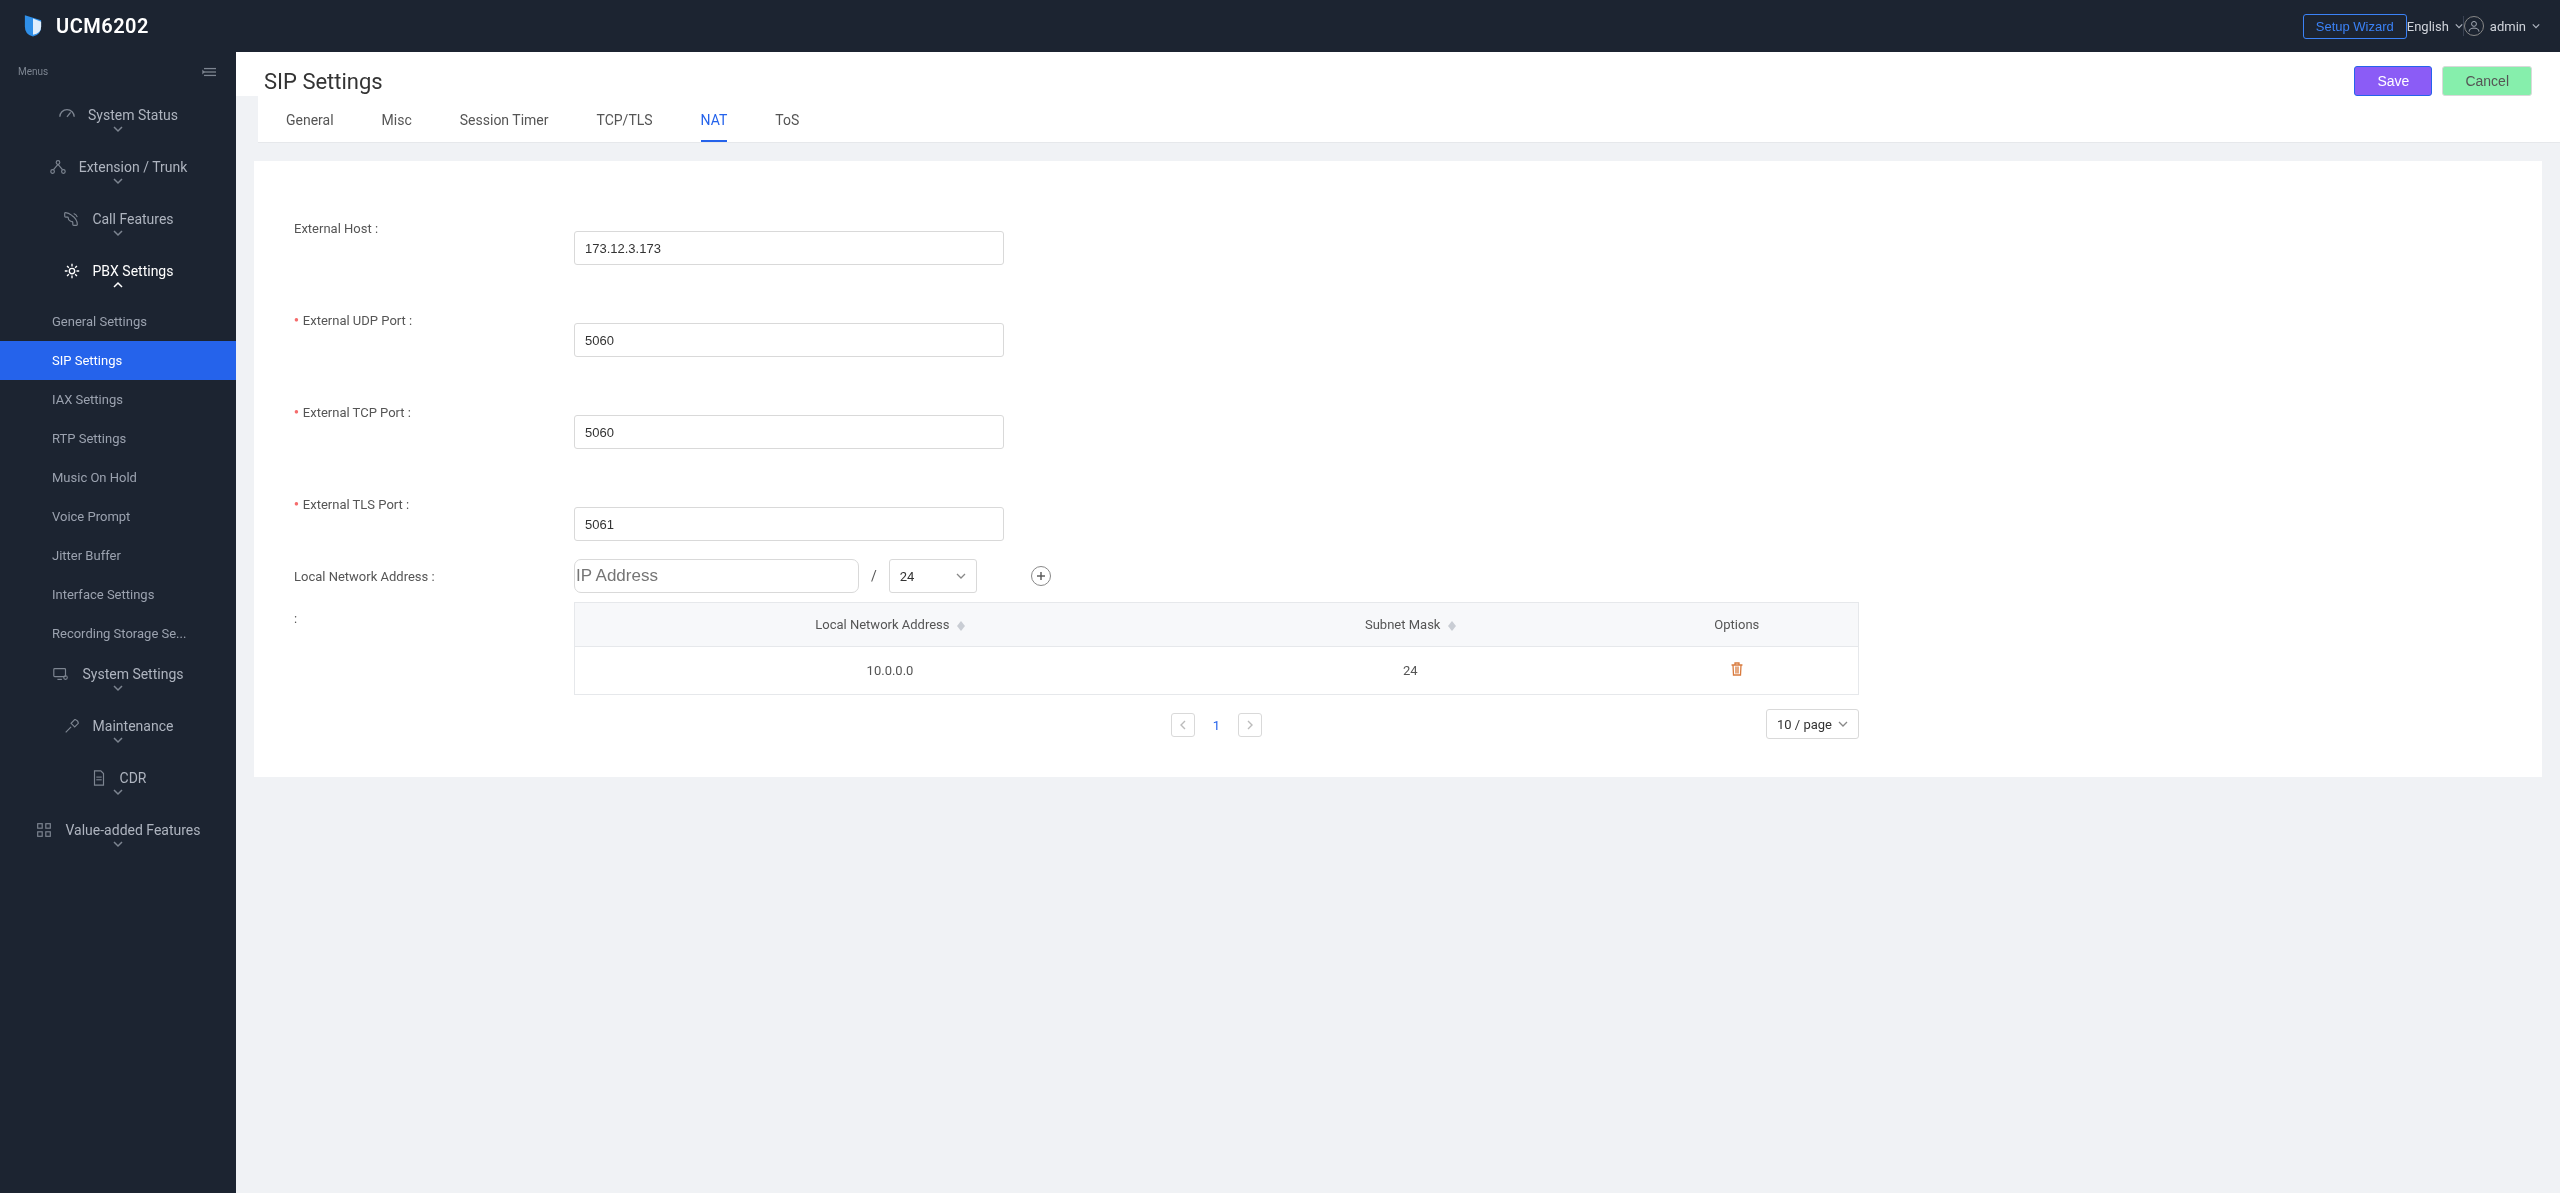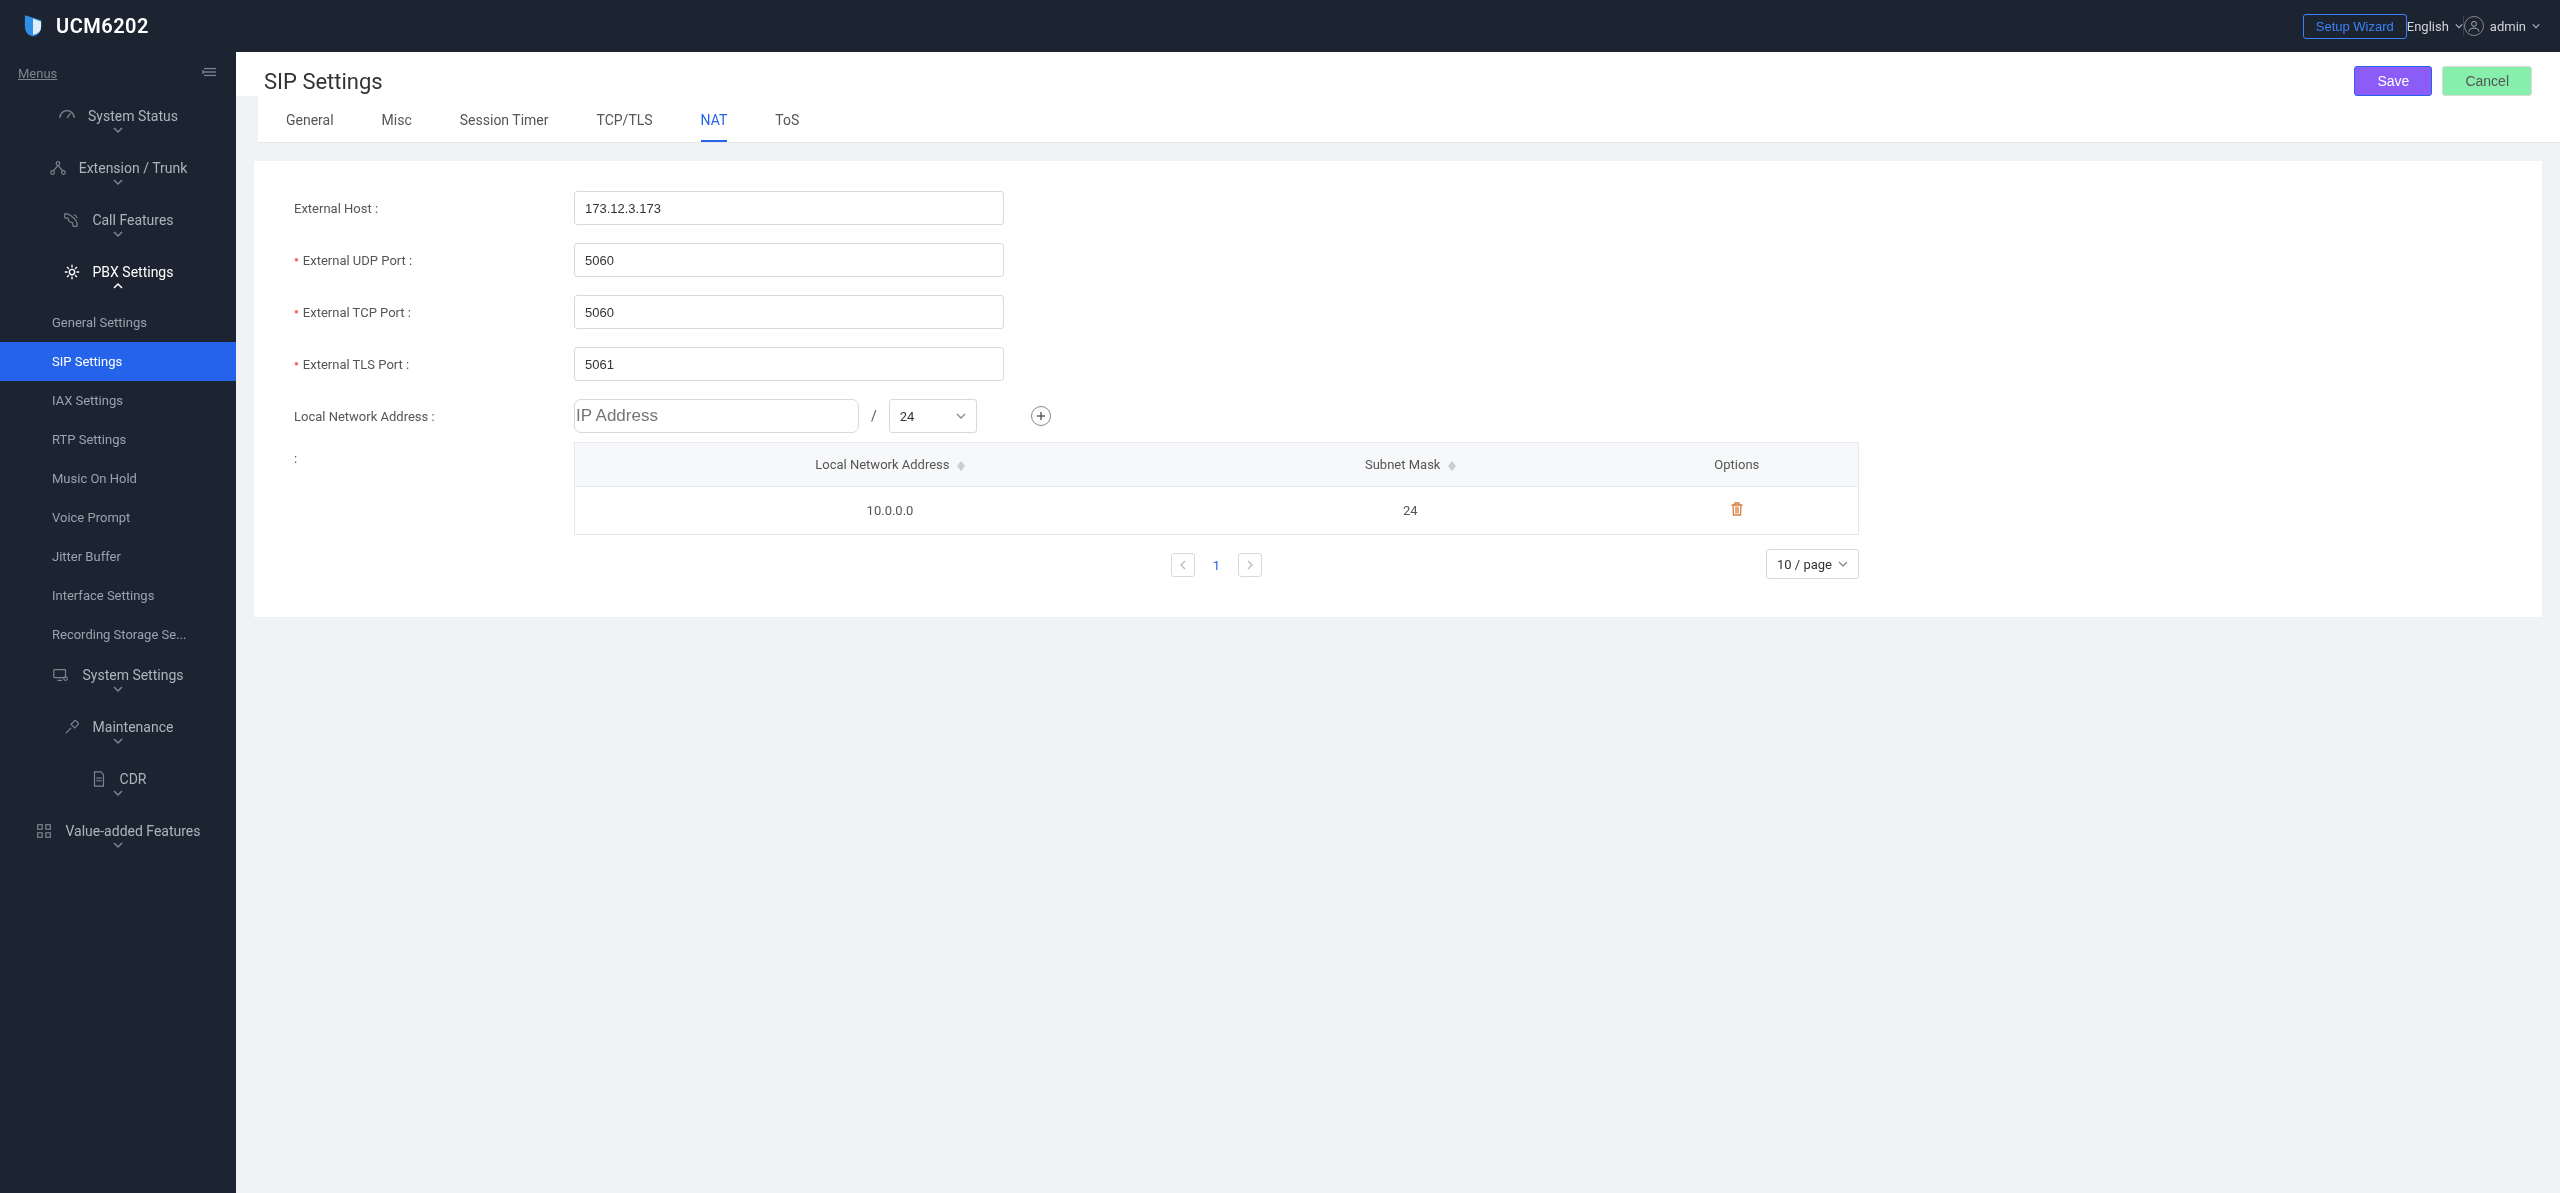--- a/index.html
+++ b/index.html
@@ -14,21 +14,21 @@
     .setup-wizard-btn { border: 1px solid #3b82f6; color: #3b82f6; background: transparent; padding: 4px 12px; border-radius: 3px; font-size: 13px; cursor: pointer; }
     .lang-sel, .user-sel { display: flex; align-items: center; gap: 6px; color: #d0d4db; font-size: 13px; cursor: pointer; }
     .vdiv { width: 1px; height: 20px; background: #3a4252; }
     .avatar-icon { width: 20px; height: 20px; border: 1px solid #888; border-radius: 50%; display: inline-flex; align-items: center; justify-content: center; }
     .chev-down { width: 8px; height: 8px; }
 
     .layout { display: flex; height: calc(100vh - 52px); min-height: 800px; }
 
     
     .sidebar { width: 236px; background: #1c2431; color: #aeb4bf; flex-shrink: 0; overflow-y: auto; }
-    .menus-hdr { display: flex; justify-content: space-between; padding: 14px 18px; font-size: 13px; color: #7d8591; text-decoration: underline; }
+    .menus-hdr { display: flex; justify-content: space-between; padding: 14px 18px; font-size: 10px; color: #7d8591; }
     .collapse-icon { width: 16px; height: 12px; cursor: pointer; }
     .nav-item { display: flex; align-items: center; justify-content: space-between; padding: 12px 18px; cursor: pointer; font-size: 14px; flex-direction: column; }
     .nav-item.expanded { color: #fff; }
     .nav-left { display: flex; align-items: center; gap: 12px; }
     .nav-icon { width: 18px; height: 18px; flex-shrink: 0; }
     .nav-arrow { width: 10px; height: 10px; }
     .subnav { }
     .subnav-item { padding: 12px 18px 12px 52px; cursor: pointer; font-size: 13px; color: #9ba2af; white-space: nowrap; overflow: hidden; text-overflow: ellipsis; }
     .subnav-item.active { background: #2563eb; color: #fff; }
 
@@ -44,21 +44,21 @@
     .tabs { display: flex; gap: 48px; padding: 16px 28px 0 28px; border-bottom: 1px solid #e6e8eb; background: #fff; margin-left: 22px; }
     .tab { padding-bottom: 12px; font-size: 14px; color: #555; cursor: pointer; border-bottom: 2px solid transparent; }
     .tab.active { color: #2563eb; border-bottom-color: #2563eb; }
 
     .content-card { margin: 18px; background: #fff; padding: 30px 40px 40px 40px; }
 
     .form-row { display: flex; align-items: center; margin-bottom: 18px; }
     .form-label { width: 280px; font-size: 13px; color: #555; text-align: left; padding-right: 12px; display: flex; align-items: center; gap: 4px; }
     .req-dot { color: #f56c6c; font-size: 8px; line-height: 1; }
     .form-control { flex: 0 0 auto; }
-    .input-text { width: 430px; height: 34px; border: 1px solid #d9d9d9; border-radius: 3px; padding: 0 10px; font-size: 13px; color: #333; }
+    .input-text { width: 430px; height: 34px; border: 1px solid #d9d9d9; border-radius: 3px; padding: 0 10px; font-size: 13px; color: #333; margin-top: 40px; }
     .input-text::placeholder { color: #bbb; }
     .checkbox { width: 18px; height: 18px; background: #2563eb; border-radius: 3px; display: inline-flex; align-items: center; justify-content: center; cursor: pointer; }
     .checkbox svg { width: 12px; height: 12px; }
 
     .local-line { display: flex; align-items: center; gap: 12px; }
     .ip-input { width: 285px; height: 34px; border: 1px solid #d9d9d9; border-radius: 7px; padding: 0 1px; font-size: 17px; }
     .slash { color: #555; }
     .mask-select { width: 88px; height: 34px; border: 1px solid #d9d9d9; border-radius: 3px; padding: 0 10px; display: flex; align-items: center; justify-content: space-between; font-size: 13px; cursor: pointer; }
     .add-circle { width: 20px; height: 20px; border: 1.5px solid #888; border-radius: 50%; display: inline-flex; align-items: center; justify-content: center; cursor: pointer; margin-left: 42px; }
     .add-circle svg { width: 10px; height: 10px; }

